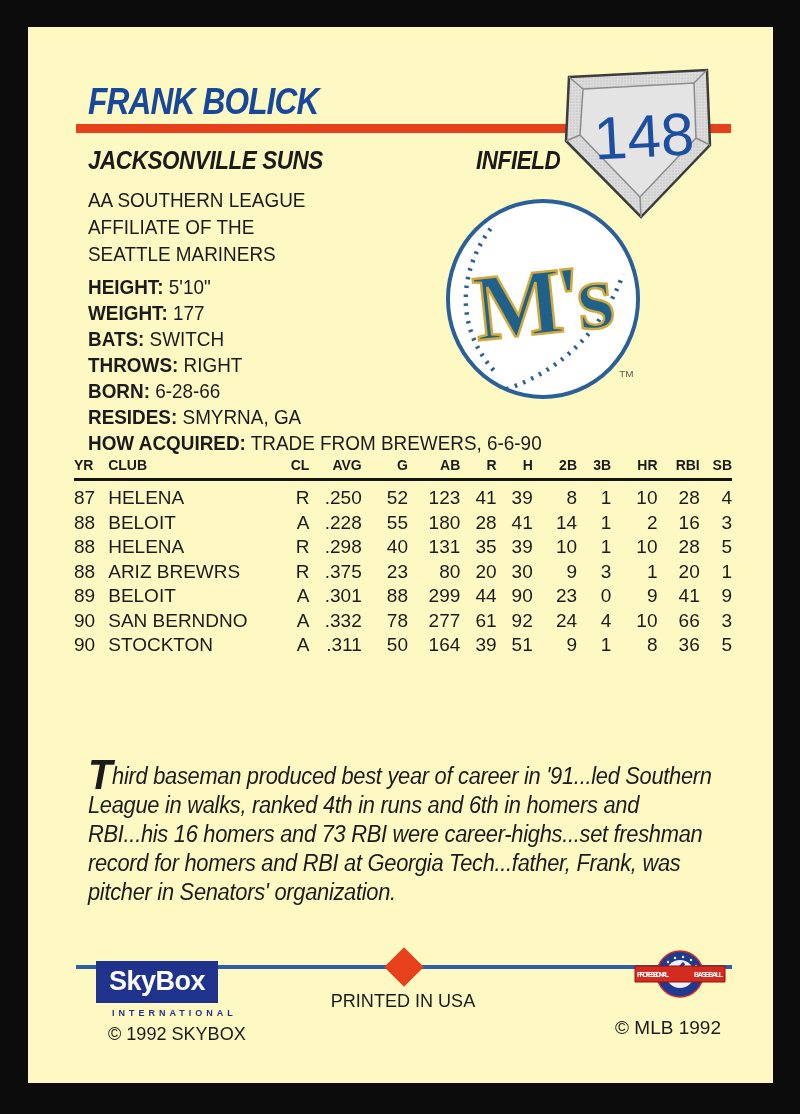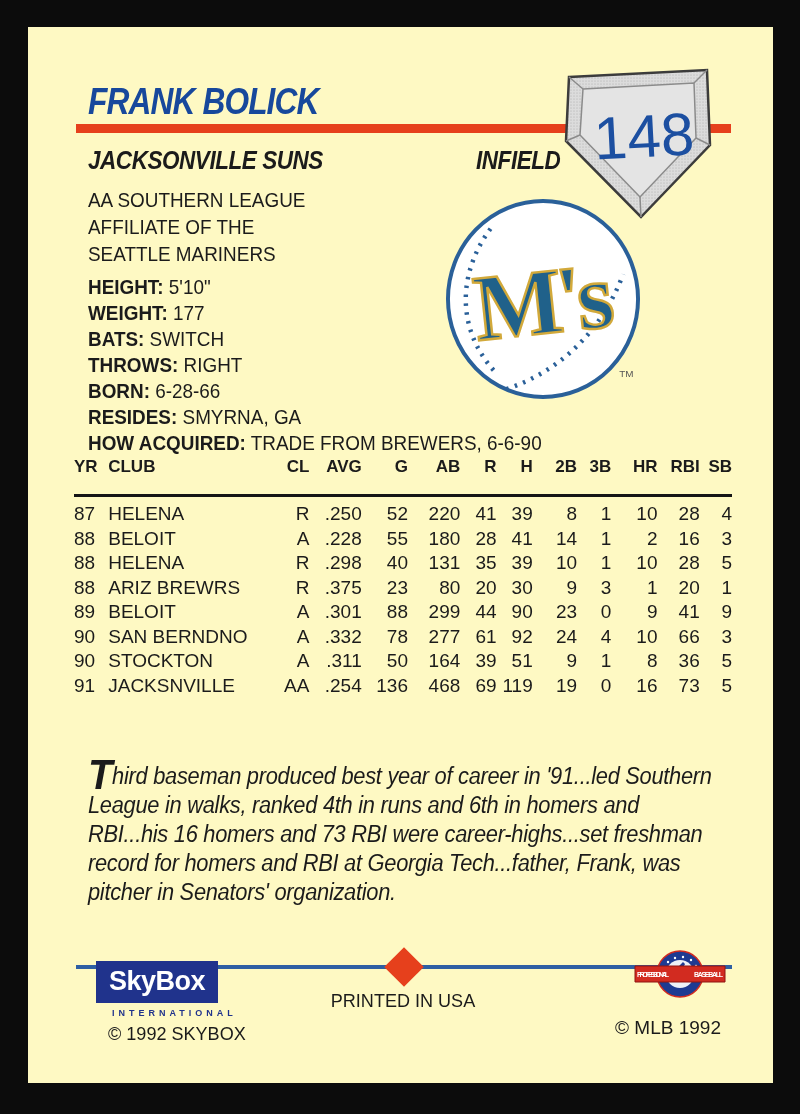--- a/index.html
+++ b/index.html
@@ -25,21 +25,21 @@
 
   .affil{position:absolute;left:60px;top:159px;font-size:21px;line-height:27px;
     transform:scaleX(.9);transform-origin:left;white-space:nowrap;}
   .bio{position:absolute;left:60px;top:247px;font-size:21px;line-height:26px;
     transform:scaleX(.9);transform-origin:left;white-space:nowrap;}
   .bio b{font-weight:bold;}
 
   .ball{position:absolute;left:417px;top:170px;z-index:1;}
 
   table.stats{position:absolute;left:46px;top:430px;width:658px;border-collapse:collapse;table-layout:fixed;}
-  table.stats th{font-size:17px;font-weight:bold;padding:0 0 17px 0;border-bottom:3px solid #151515;vertical-align:bottom;}
+  table.stats th{font-size:14px;font-weight:bold;padding:0 0 5px 0;border-bottom:3px solid #151515;vertical-align:bottom;}
   table.stats td{font-size:19px;height:24.5px;padding:0;vertical-align:middle;}
   table.stats .l{text-align:left;}
   table.stats .r{text-align:right;}
   table.stats tbody tr:first-child td{padding-top:5px;}
 
   .note{position:absolute;left:60px;top:735px;width:668px;font-size:23px;font-style:italic;
     line-height:29px;transform:scaleX(.95);transform-origin:left;letter-spacing:-.3px;}
   .dropcap{font-size:42px;font-weight:bold;line-height:26px;vertical-align:-5px;}
 
   .divider-line{position:absolute;left:48px;top:938px;width:656px;height:4px;background:#2e5fa3;}
@@ -143,21 +143,21 @@
           <th class="r">SB</th>
         </tr>
       </thead>
     <tbody id="stats-body">
         <tr>
           <td class="l">87</td>
           <td class="l">HELENA</td>
           <td class="r">R</td>
           <td class="r">.250</td>
           <td class="r">52</td>
-          <td class="r">220</td>
+          <td class="r">123</td>
           <td class="r">41</td>
           <td class="r">39</td>
           <td class="r">8</td>
           <td class="r">1</td>
           <td class="r">10</td>
           <td class="r">28</td>
           <td class="r">4</td>
         </tr>
         <tr>
           <td class="l">88</td>
@@ -240,35 +240,20 @@
           <td class="r">A</td>
           <td class="r">.311</td>
           <td class="r">50</td>
           <td class="r">164</td>
           <td class="r">39</td>
           <td class="r">51</td>
           <td class="r">9</td>
           <td class="r">1</td>
           <td class="r">8</td>
           <td class="r">36</td>
-          <td class="r">5</td>
-        </tr>
-        <tr>
-          <td class="l">91</td>
-          <td class="l">JACKSNVILLE</td>
-          <td class="r">AA</td>
-          <td class="r">.254</td>
-          <td class="r">136</td>
-          <td class="r">468</td>
-          <td class="r">69</td>
-          <td class="r">119</td>
-          <td class="r">19</td>
-          <td class="r">0</td>
-          <td class="r">16</td>
-          <td class="r">73</td>
           <td class="r">5</td>
         </tr>
       </tbody>
   </table>
 
   <div class="note"><span class="dropcap">T</span><span>hird baseman produced best year of career in '91...led Southern League in walks, ranked 4th in runs and 6th in homers and RBI...his 16 homers and 73 RBI were career-highs...set freshman record for homers and RBI at Georgia Tech...father, Frank, was pitcher in Senators' organization.</span></div>
 
   <div class="divider-line"></div>
   <div class="divider-diamond"></div>
 

